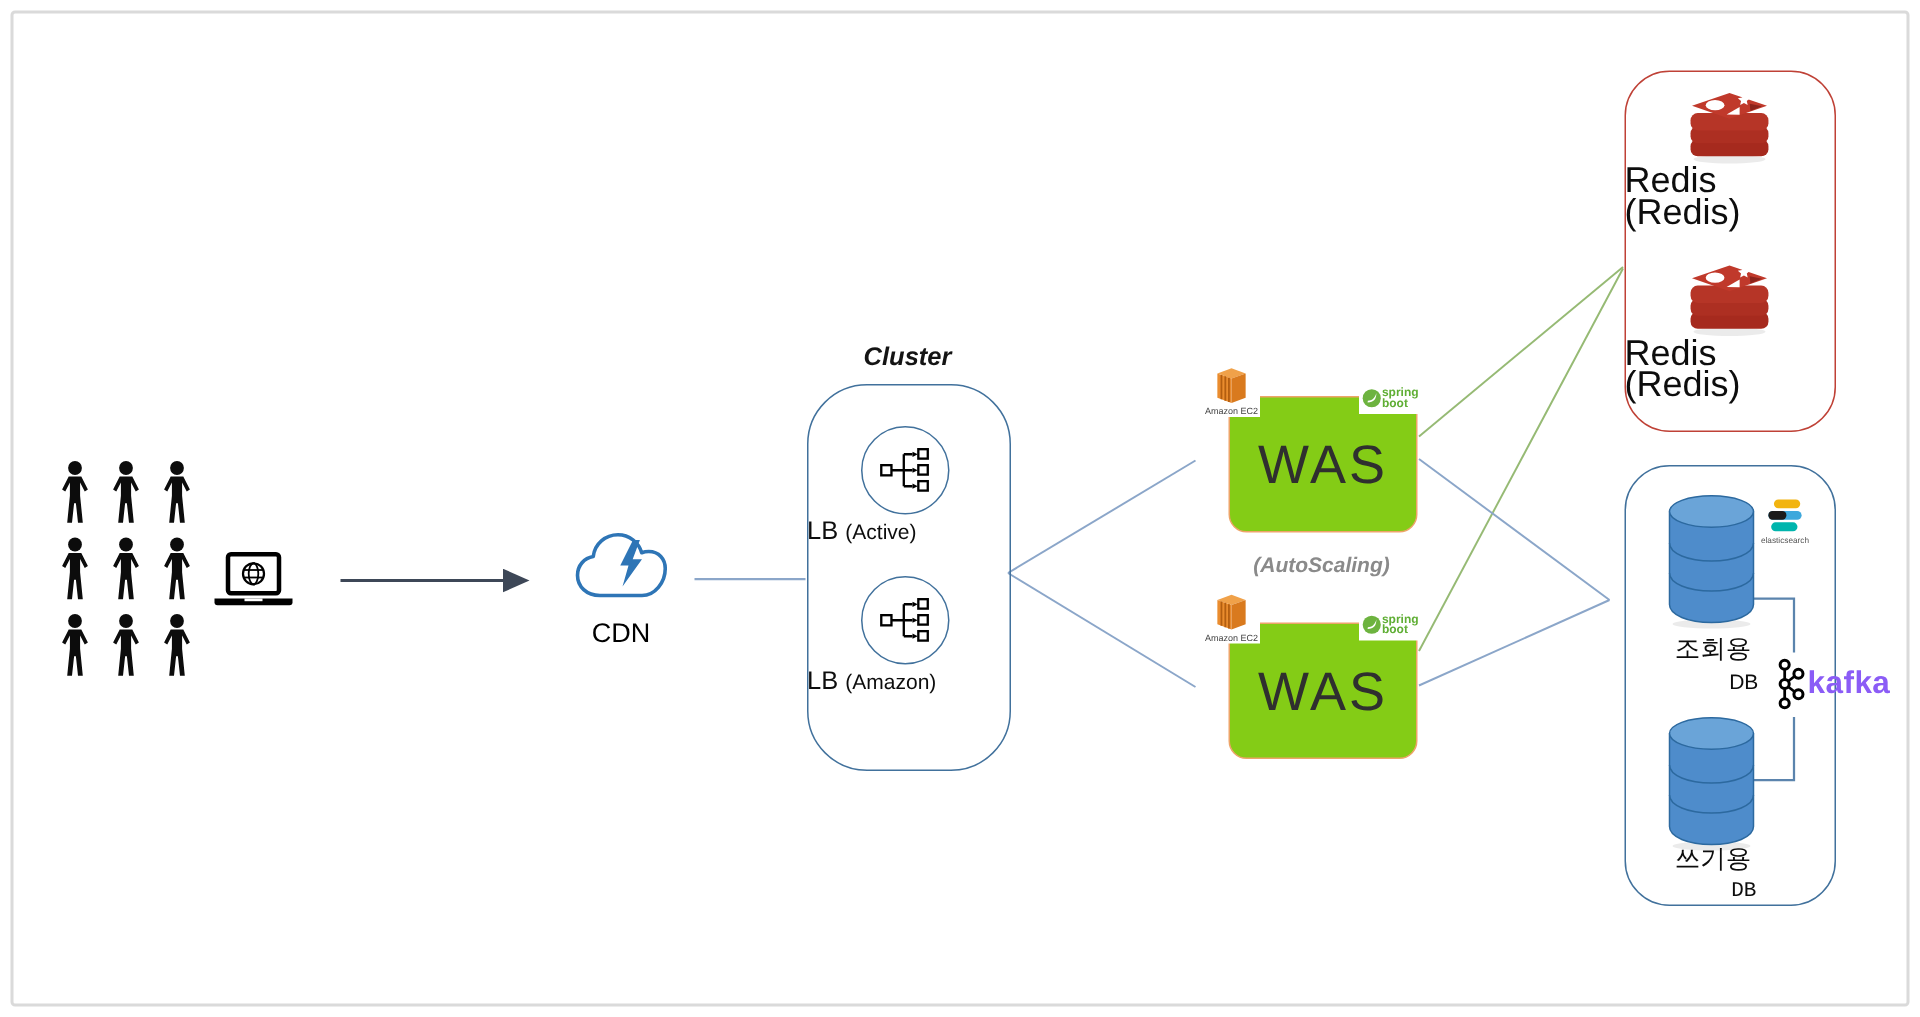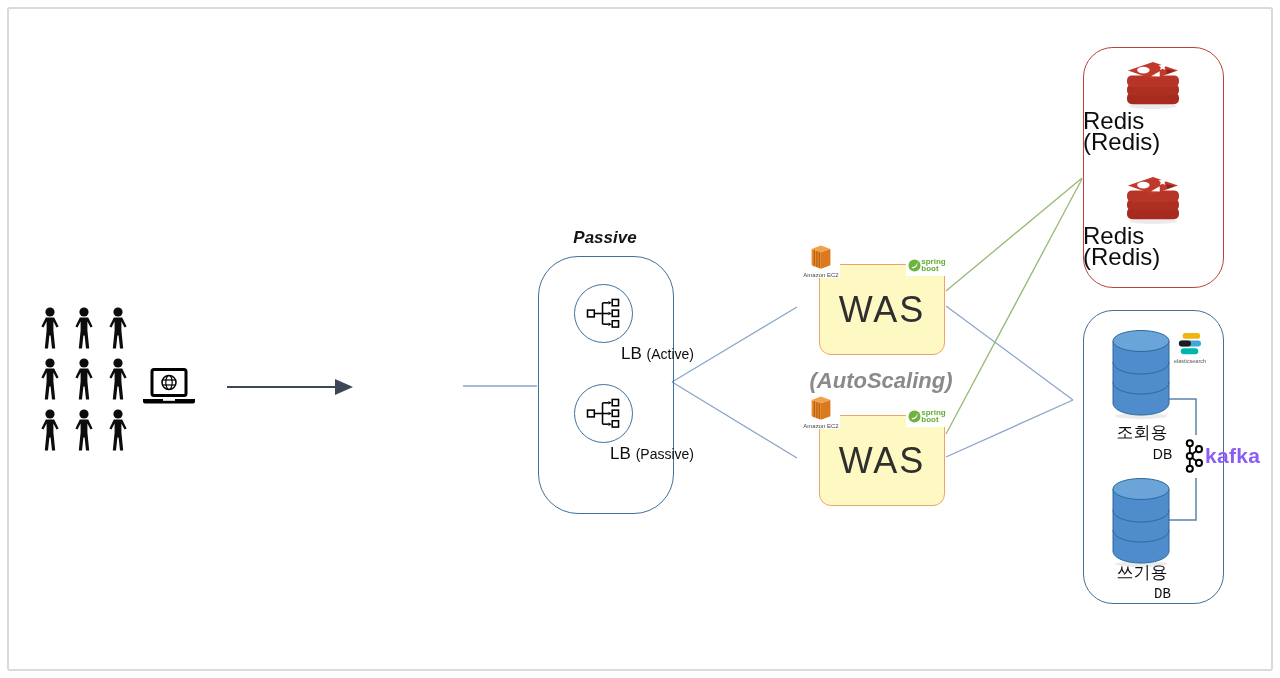--- a/index.html
+++ b/index.html
@@ -20,37 +20,37 @@
   .cdn-label{font-size:18px;font-weight:500;margin-top:1px;color:#000;}
 
   
   .cluster-title{position:absolute;left:538px;top:228px;width:134px;text-align:center;
                  font-style:italic;font-weight:600;font-size:17px;color:#141414;}
   .cluster-box{position:absolute;left:538px;top:256px;width:134px;height:256px;
                border:1.6px solid #41719c;border-radius:40px;}
   .lb-circle{position:absolute;width:57px;height:57px;border-radius:50%;
              border:1.4px solid #41719c;background:#fff;
              display:flex;align-items:center;justify-content:center;}
-  .lb-label{position:absolute;left:538px;width:156px;text-align:right;
+  .lb-label{position:absolute;left:538px;width:156px;text-align:left;
             font-size:17px;color:#0d0d0d;}
   .lb-label .sub{font-size:14px;}
 
   
   .was-box{position:absolute;left:819px;width:124px;height:89px;
            border:1.6px solid #eda469;border-radius:12px;
-           display:flex;align-items:center;justify-content:center;background:#fef9c3;}
+           display:flex;align-items:center;justify-content:center;background:#84cc16;}
   .was-label{font-size:36px;letter-spacing:2px;color:#2f2f2f;}
   .chip{position:absolute;background:#fff;display:flex;align-items:center;justify-content:center;}
   .ec2-chip{flex-direction:column;width:38px;left:802px;}
   .ec2-label{font-size:6px;color:#444;margin-top:1px;white-space:nowrap;}
   .spring-chip{left:906px;width:42px;height:22px;gap:0;}
   .spring-text{font-size:8px;line-height:7px;color:#5fae34;font-weight:700;text-align:left;}
   .spring-text span{display:block;}
   .autoscaling{position:absolute;left:809px;top:368px;width:144px;text-align:center;
-               font-size:22px;font-style:italic;font-weight:600;color:#8a8a8a;}
+               font-size:14px;font-style:italic;font-weight:600;color:#8a8a8a;}
 
   
   .redis-box{position:absolute;left:1083px;top:47px;width:139px;height:239px;
              border:1.6px solid #bf4136;border-radius:30px;}
   .node-label{position:absolute;left:1083px;width:139px;text-align:left;
               font-size:24px;line-height:21px;color:#0d0d0d;}
   .node-label span{display:block;}
 
   
   .db-box{position:absolute;left:1083px;top:310px;width:139px;height:292px;
@@ -152,22 +152,31 @@
       <rect x="12" y="1.5" width="34" height="26" rx="2" fill="#fff" stroke="#000" stroke-width="3"></rect>
       <circle cx="29" cy="14.5" r="7" fill="none" stroke="#000" stroke-width="1.5"></circle>
       <ellipse cx="29" cy="14.5" rx="3.2" ry="7" fill="none" stroke="#000" stroke-width="1.2"></ellipse>
       <line x1="22.3" y1="12" x2="35.7" y2="12" stroke="#000" stroke-width="1.2"></line>
       <line x1="22.3" y1="17" x2="35.7" y2="17" stroke="#000" stroke-width="1.2"></line>
       <path d="M3,31 h52 v2.5 a2,2 0 0 1 -2,2 h-48 a2,2 0 0 1 -2,-2 z" fill="#000"></path>
       <rect x="23" y="31" width="12" height="1.8" fill="#fff"></rect>
     </svg>
   </div>
 
-
-  <div class="cluster-title">Passive</div>
+  <div class="cdn">
+    <svg width="66" height="54" viewBox="0 0 66 54">
+      <path d="M19,45 C10,45 4,39 4,31.5 C4,25 8.5,20 14.5,19 C15.5,10.5 22.5,4.5 31,4.5
+               C38.5,4.5 44.8,9.5 46.8,16.5 C48.2,16 49.8,15.7 51.5,15.7 C58.3,15.7 62.5,20.7 62.5,27
+               C62.5,36.5 55.5,45 47,45 Z" fill="#fff" stroke="#2e75b6" stroke-width="2.4" stroke-linejoin="round"></path>
+      <path d="M41,8 L32.5,25 L38,25 L34,39 L47,20.8 L40.8,20.8 L45.6,8 Z" fill="#2e75b6"></path>
+    </svg>
+    <div class="cdn-label">CDN</div>
+  </div>
+
+  <div class="cluster-title">Cluster</div>
   <div class="cluster-box"></div>
 
   <div class="lb-circle" style="left:574px;top:284px;">
     <svg width="37" height="31" viewBox="0 0 38 32">
       <g stroke="#000" stroke-width="1.6" fill="none">
         <rect x="2.5" y="12.5" width="7" height="7"></rect>
         <line x1="9.5" y1="16" x2="18" y2="16"></line>
         <line x1="18" y1="5" x2="18" y2="27"></line>
         <line x1="18" y1="5" x2="24" y2="5"></line>
         <line x1="18" y1="16" x2="24" y2="16"></line>
@@ -203,21 +212,21 @@
       </g>
       <g fill="#000">
         <polygon points="24,3.2 27.6,5 24,6.8"></polygon>
         <polygon points="24,14.2 27.6,16 24,17.8"></polygon>
         <polygon points="24,25.2 27.6,27 24,28.8"></polygon>
       </g>
     </svg>
   </div>
   <div class="lb-label" style="top:444px;">
     <span>LB</span>
-    <span class="sub">(Passive)</span>
+    <span class="sub">(Amazon)</span>
   </div>
 
   <div class="was-box" style="top:264px;">
     <span class="was-label">WAS</span>
   </div>
   <div class="chip ec2-chip" style="top:244px;">
     <svg width="24" height="27" viewBox="0 0 28 30">
       <polygon points="14,1 25,5 14,9 3,5" fill="#f0a149"></polygon>
       <polygon points="3,5 14,9 14,28 3,24" fill="#ea8c2e"></polygon>
       <polygon points="14,9 25,5 25,24 14,28" fill="#d97a1e"></polygon>

